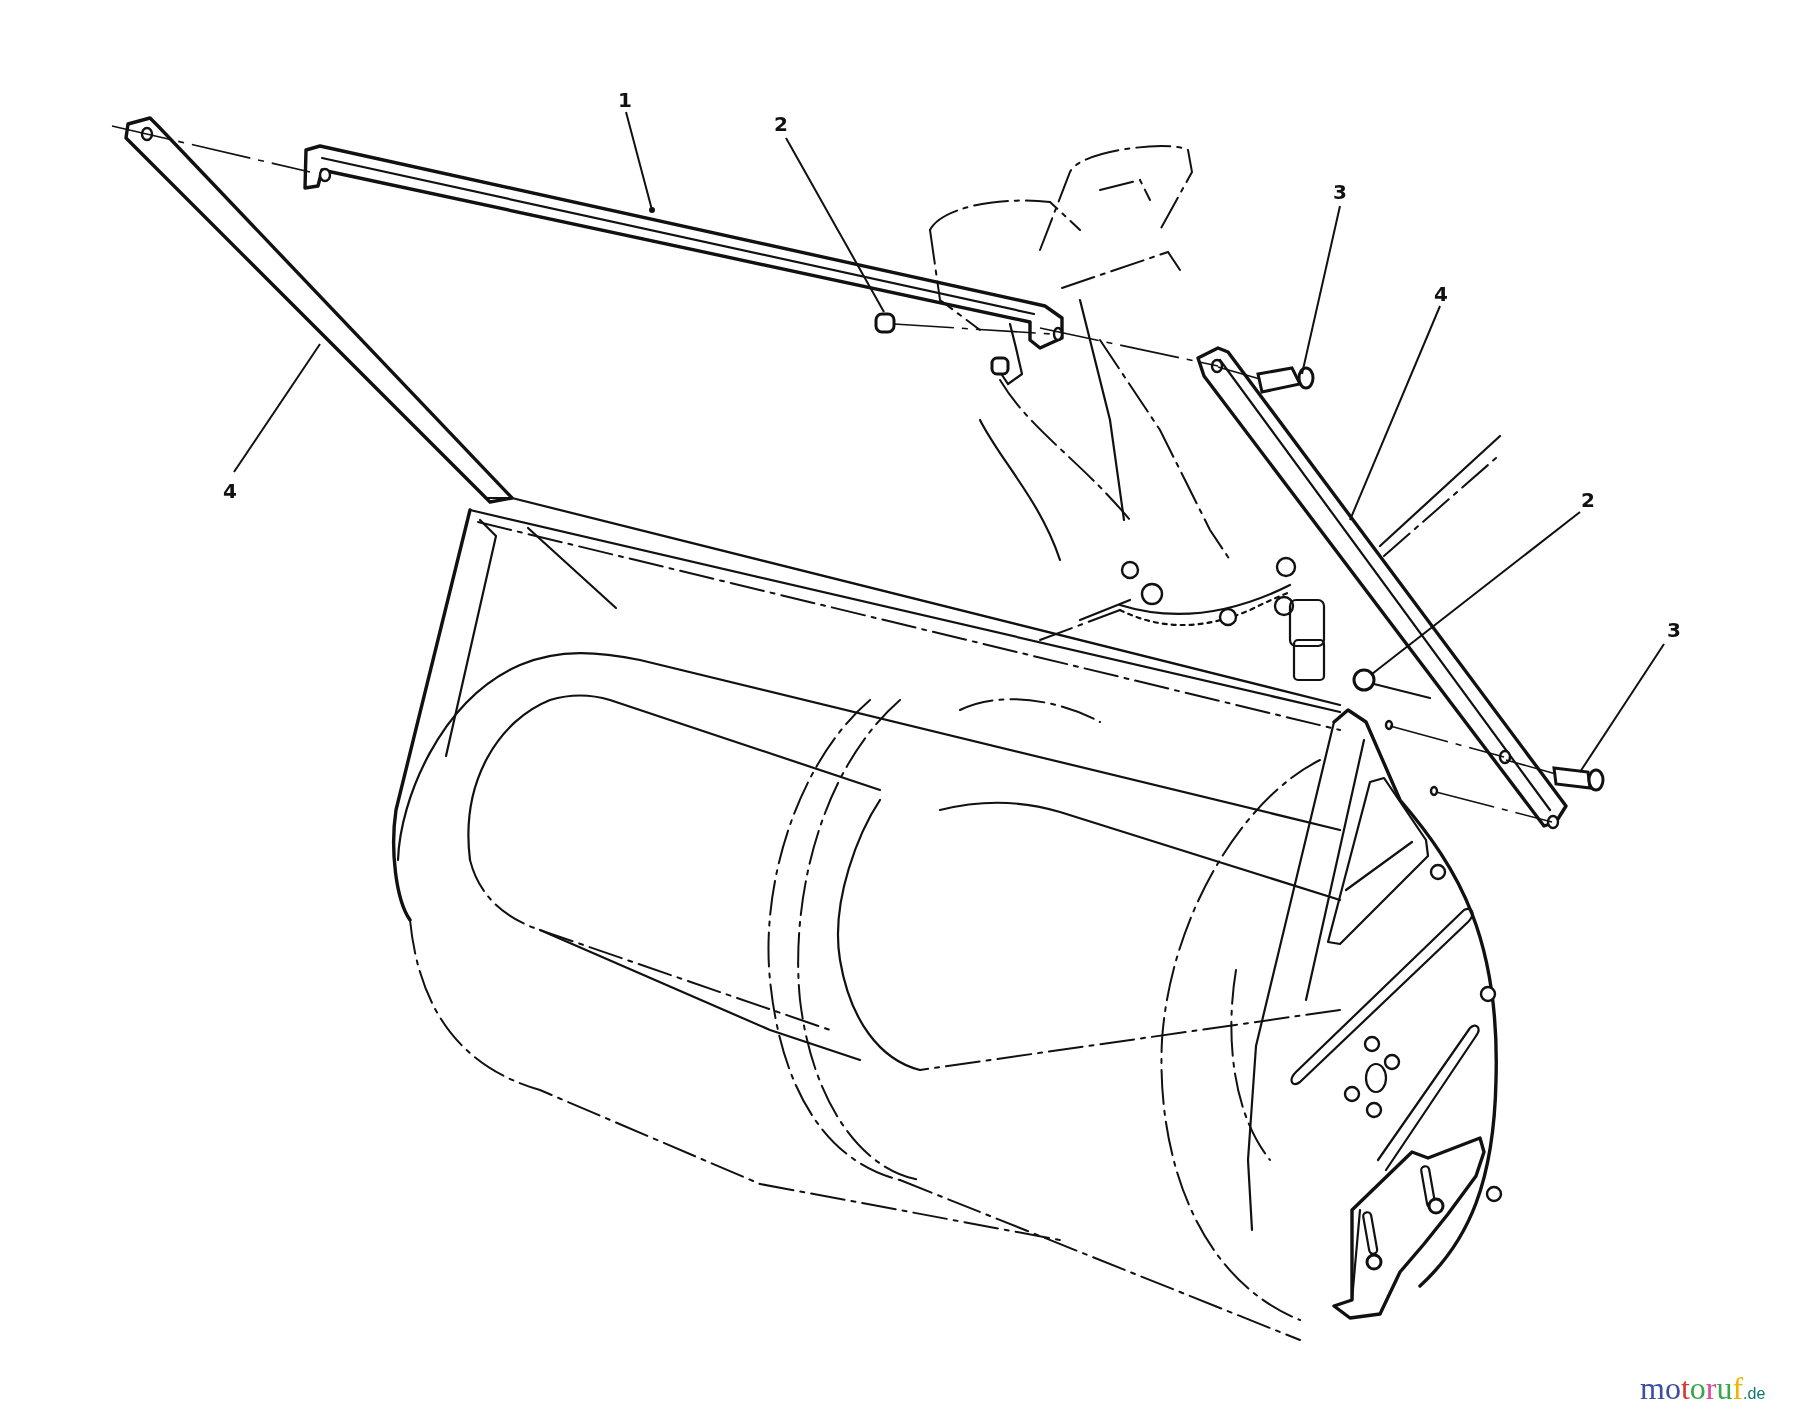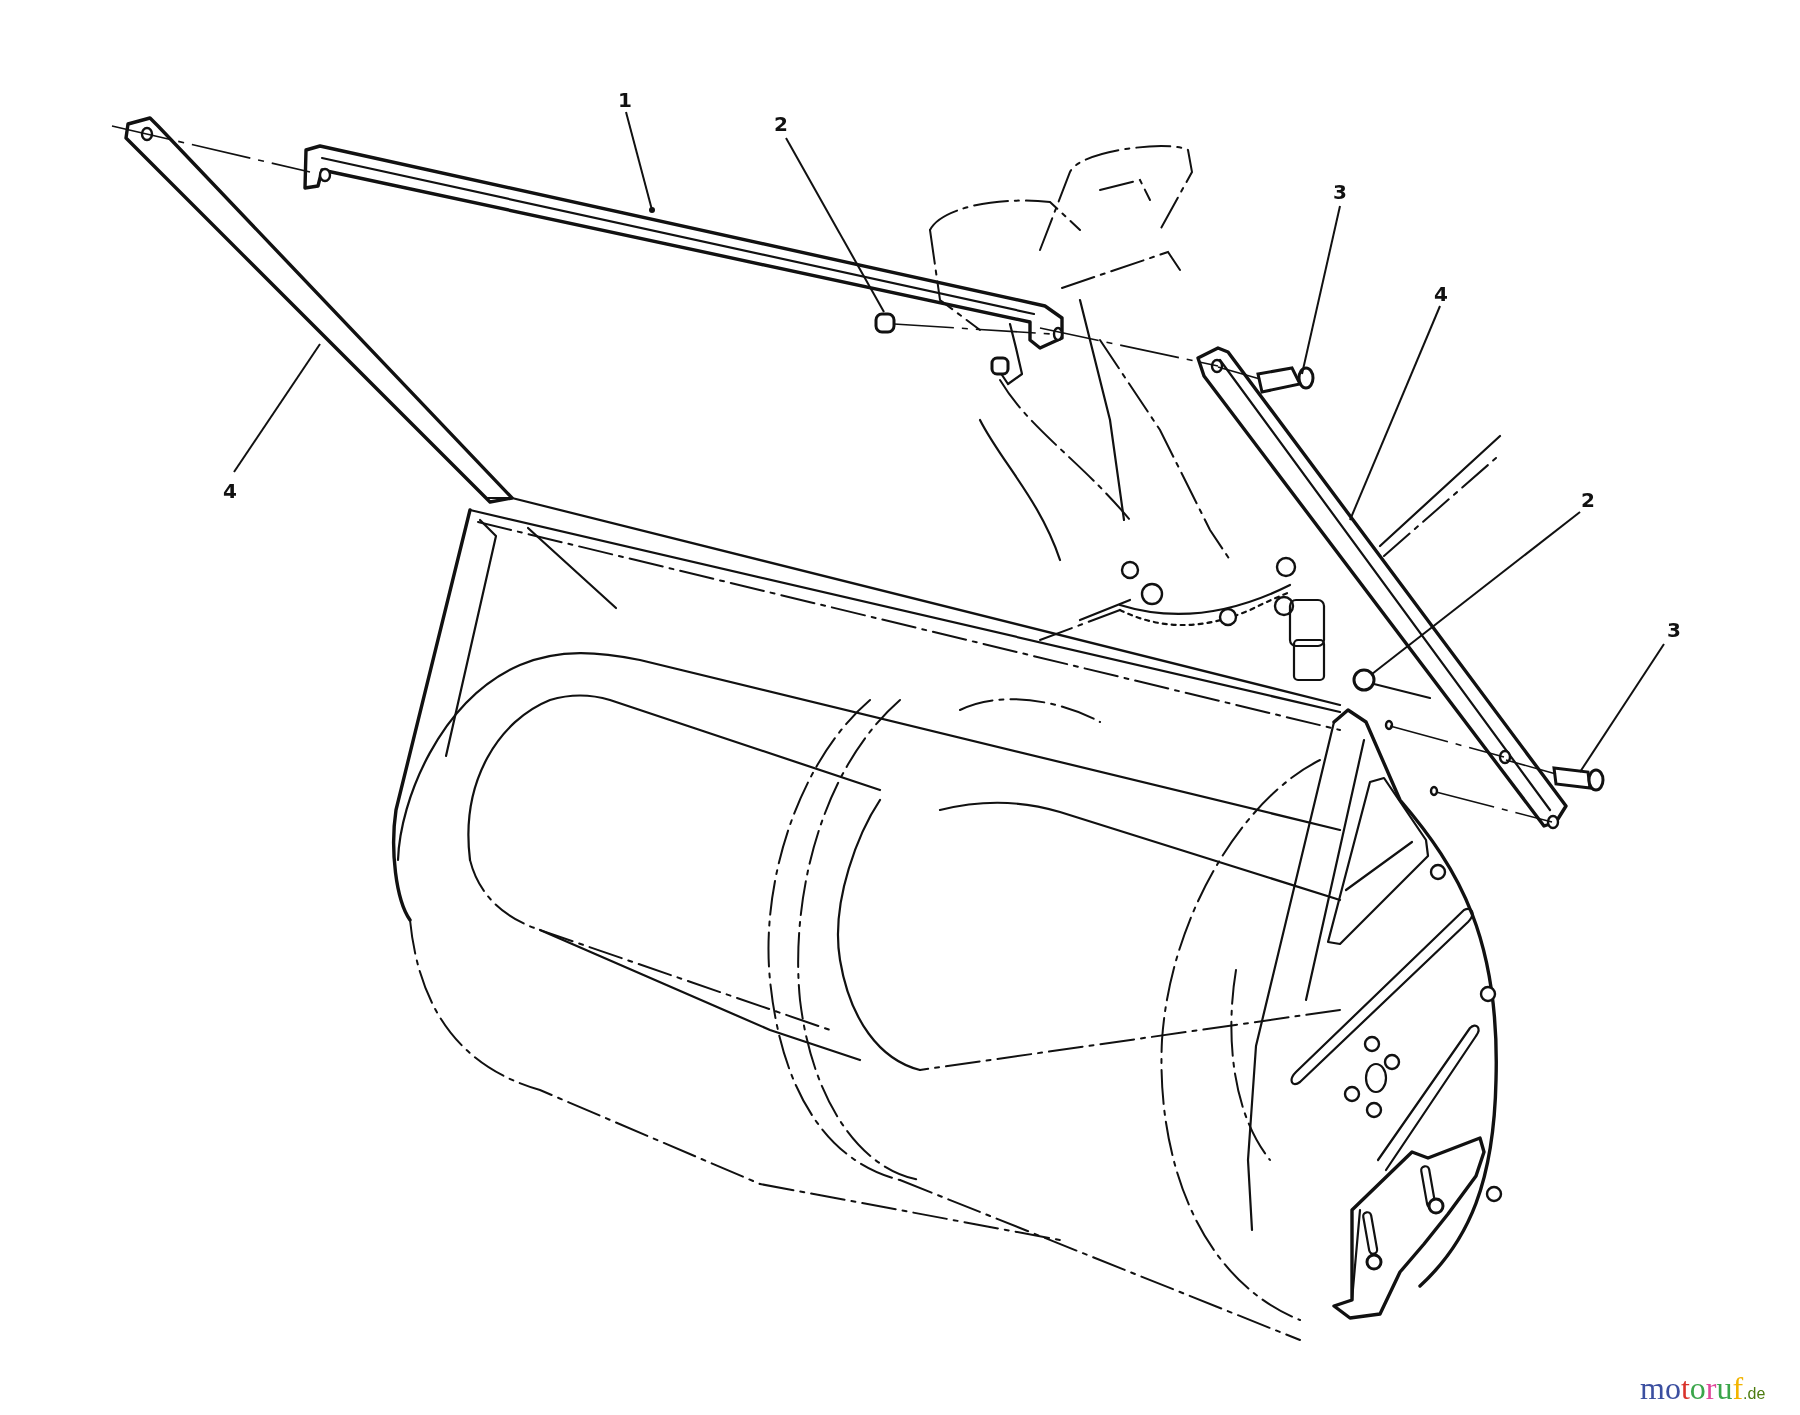--- a/index.html
+++ b/index.html
@@ -7,21 +7,21 @@
     #diagram { position: absolute; left: 0; top: 0; width: 1800px; height: 1415px; }
     .solid { fill: none; stroke: #111; stroke-width: 2.2; stroke-linecap: round; stroke-linejoin: round; }
     .heavy { fill: none; stroke: #111; stroke-width: 3.4; stroke-linecap: round; stroke-linejoin: round; }
     .phantom { fill: none; stroke: #111; stroke-width: 2; stroke-dasharray: 34 7 4 7; stroke-linecap: round; }
     .centerline { fill: none; stroke: #111; stroke-width: 1.6; stroke-dasharray: 60 8 6 8; }
     .leader { fill: none; stroke: #111; stroke-width: 2; }
     .hole { fill: #fff; stroke: #111; stroke-width: 2.4; }
     .nut { fill: #fff; stroke: #111; stroke-width: 3; }
     .callout { position: absolute; font-family: "DejaVu Sans", sans-serif; font-weight: bold; font-size: 20px; color: #111; line-height: 1; }
     .watermark { position: absolute; left: 1640px; top: 1372px; font-family: "Liberation Serif", serif; font-size: 32px; line-height: 1; white-space: nowrap; }
-    .watermark .tld { font-size: 16px; color: #4d7c0f; font-family: "Liberation Sans", sans-serif; }
+    .watermark .tld { font-size: 16px; color: #0f766e; font-family: "Liberation Sans", sans-serif; }
   </style>
 </head>
 <body>
 
 <svg id="diagram" viewBox="0 0 1800 1415" xmlns="http://www.w3.org/2000/svg">
 
   <g>
     <path class="heavy" d="M 128 124 L 150 118 L 158 126 L 512 498 L 490 502 L 126 138 Z"></path>
     <ellipse class="hole" cx="147" cy="134" rx="5" ry="6"></ellipse>
     <line class="centerline" x1="112" y1="126" x2="310" y2="172"></line>

